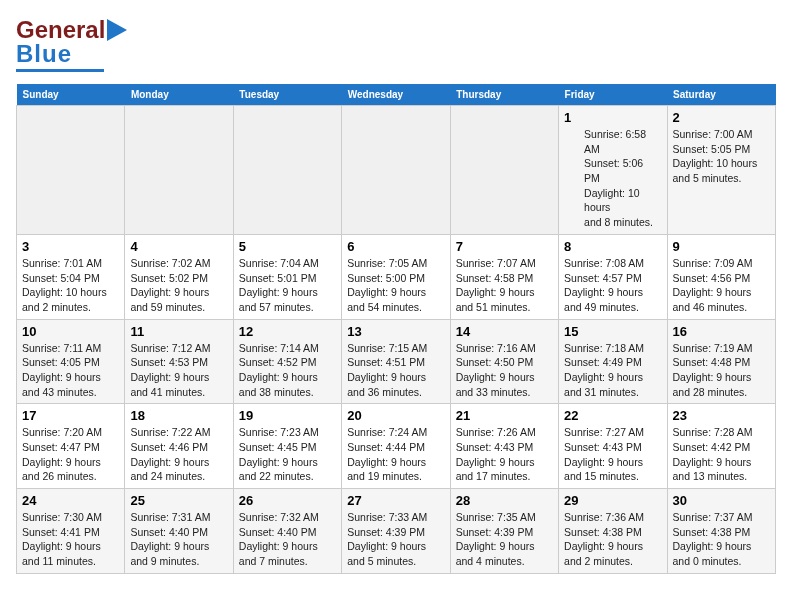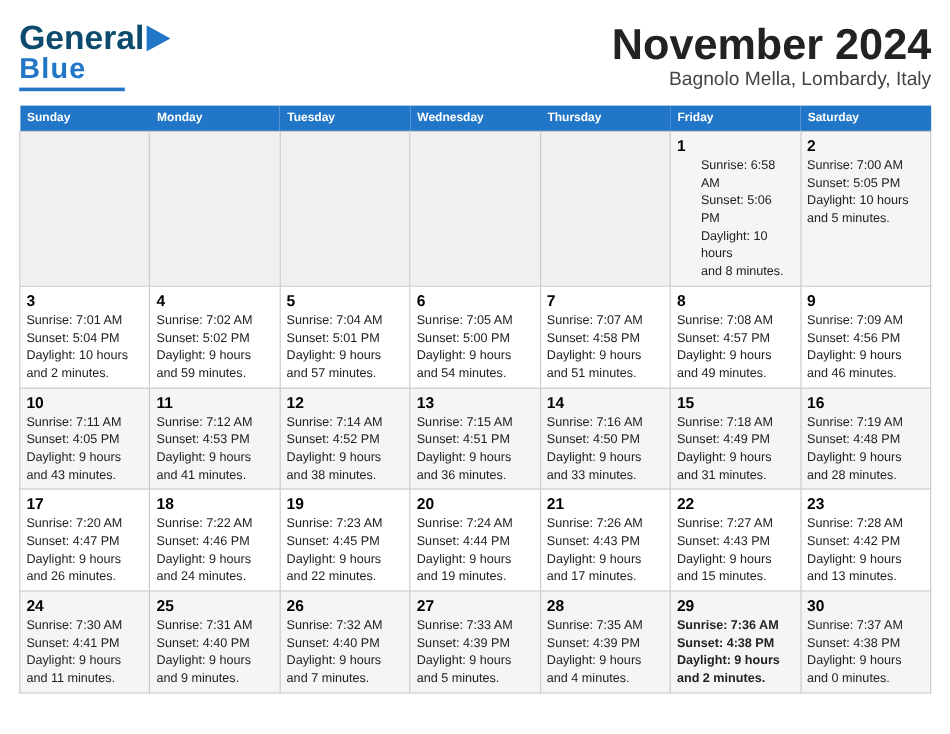--- a/index.html
+++ b/index.html
@@ -75,33 +75,29 @@
     .empty-cell {
       background: #f0f0f0 !important;
     }
   </style>
 </head>
 <body>
 
 <div class="header-area">
   <div class="logo">
     <div style="display:flex;align-items:center;">
-      <span style="font-size:28px;font-weight:bold;color:#0c4a6e;">General</span>
+      <span style="font-size:24px;font-weight:bold;color:#7f1d1d;">General</span>
       <svg width="28" height="22" viewBox="0 0 28 22" style="margin-left:2px;">
         <polygon points="0,0 20,11 0,22" fill="#2176c7"></polygon>
       </svg>
     </div>
     <div style="display:flex;margin-top:-4px;">
       <span style="font-size:24px;font-weight:bold;color:#2176c7;letter-spacing:1px;">Blue</span>
     </div>
     <div style="height:3px;background:#2176c7;width:88px;margin-top:1px;"></div>
-  </div>
-  <div class="title-area">
-    <div class="month-title">November 2024</div>
-    <div class="location-title">Bagnolo Mella, Lombardy, Italy</div>
   </div>
 </div>
 
 <table>
   <thead>
     <tr>
       <th>Sunday</th>
       <th>Monday</th>
       <th>Tuesday</th>
       <th>Wednesday</th>
@@ -316,21 +312,21 @@
         </td>
         <td>
           <span class="day-num">28</span>
           <div class="day-detail" style="white-space: pre-line;">Sunrise: 7:35 AM
 Sunset: 4:39 PM
 Daylight: 9 hours
 and 4 minutes.</div>
         </td>
         <td>
           <span class="day-num">29</span>
-          <div class="day-detail" style="white-space: pre-line; font-weight: bold;">Sunrise: 7:36 AM
+          <div class="day-detail" style="white-space: pre-line;">Sunrise: 7:36 AM
 Sunset: 4:38 PM
 Daylight: 9 hours
 and 2 minutes.</div>
         </td>
         <td>
           <span class="day-num">30</span>
           <div class="day-detail" style="white-space: pre-line;">Sunrise: 7:37 AM
 Sunset: 4:38 PM
 Daylight: 9 hours
 and 0 minutes.</div>

